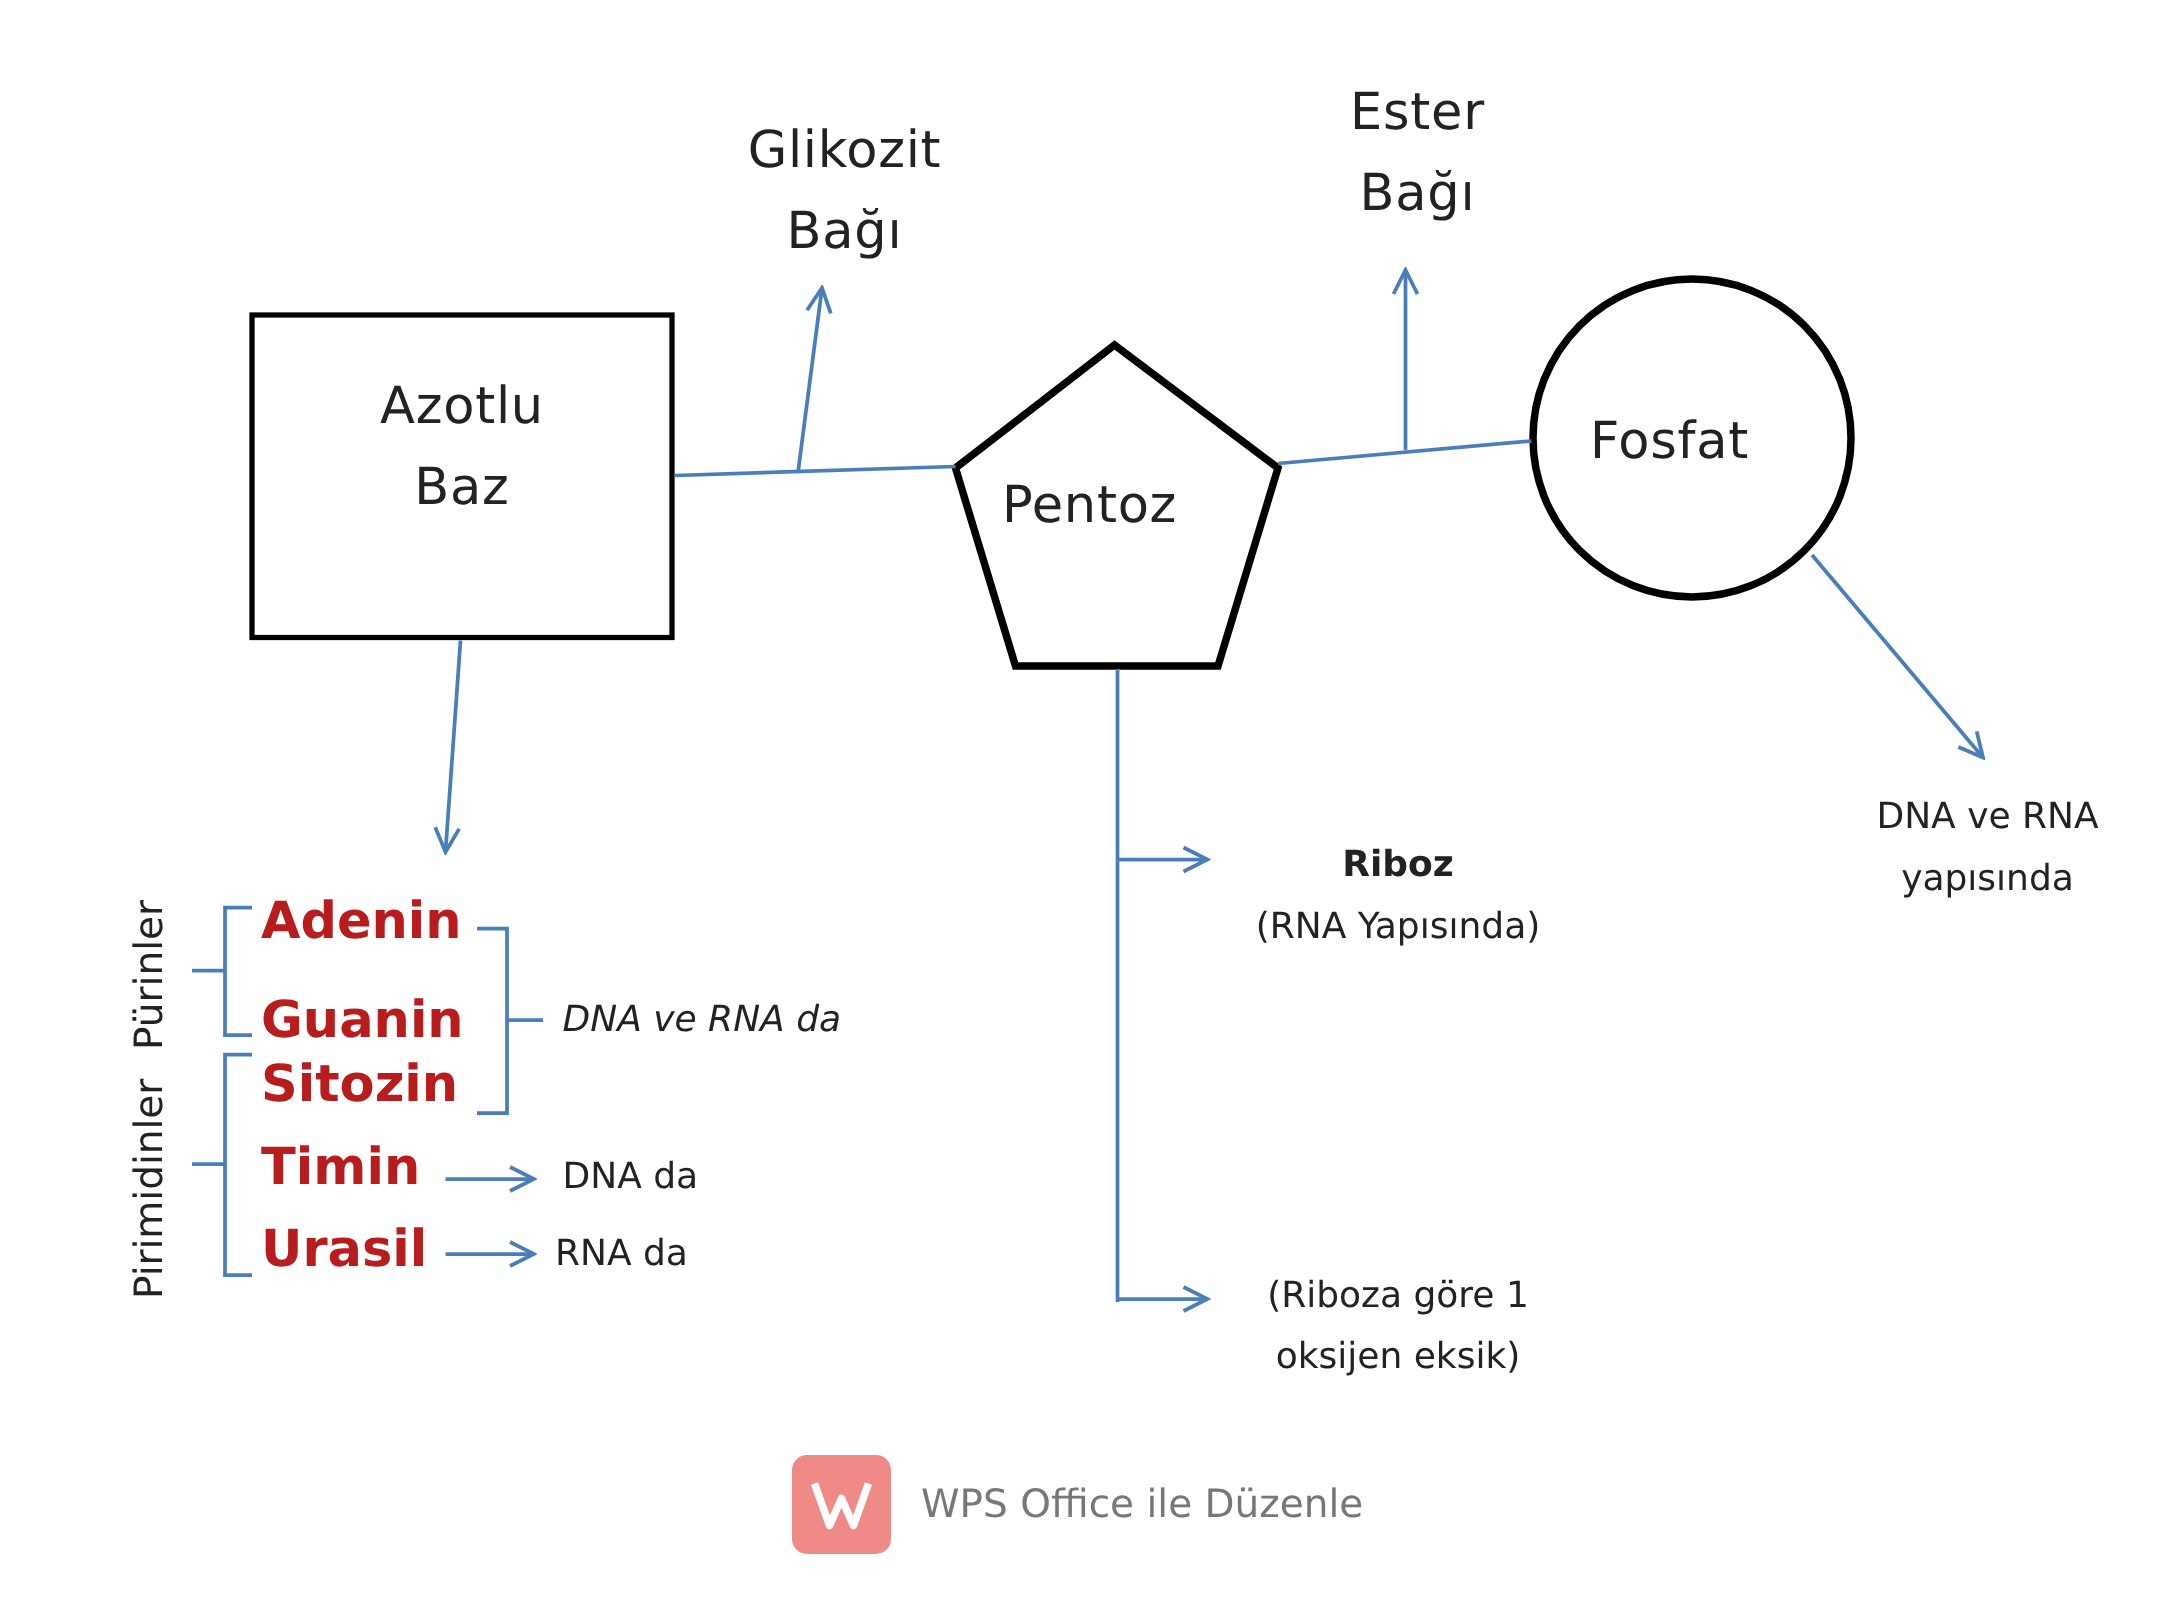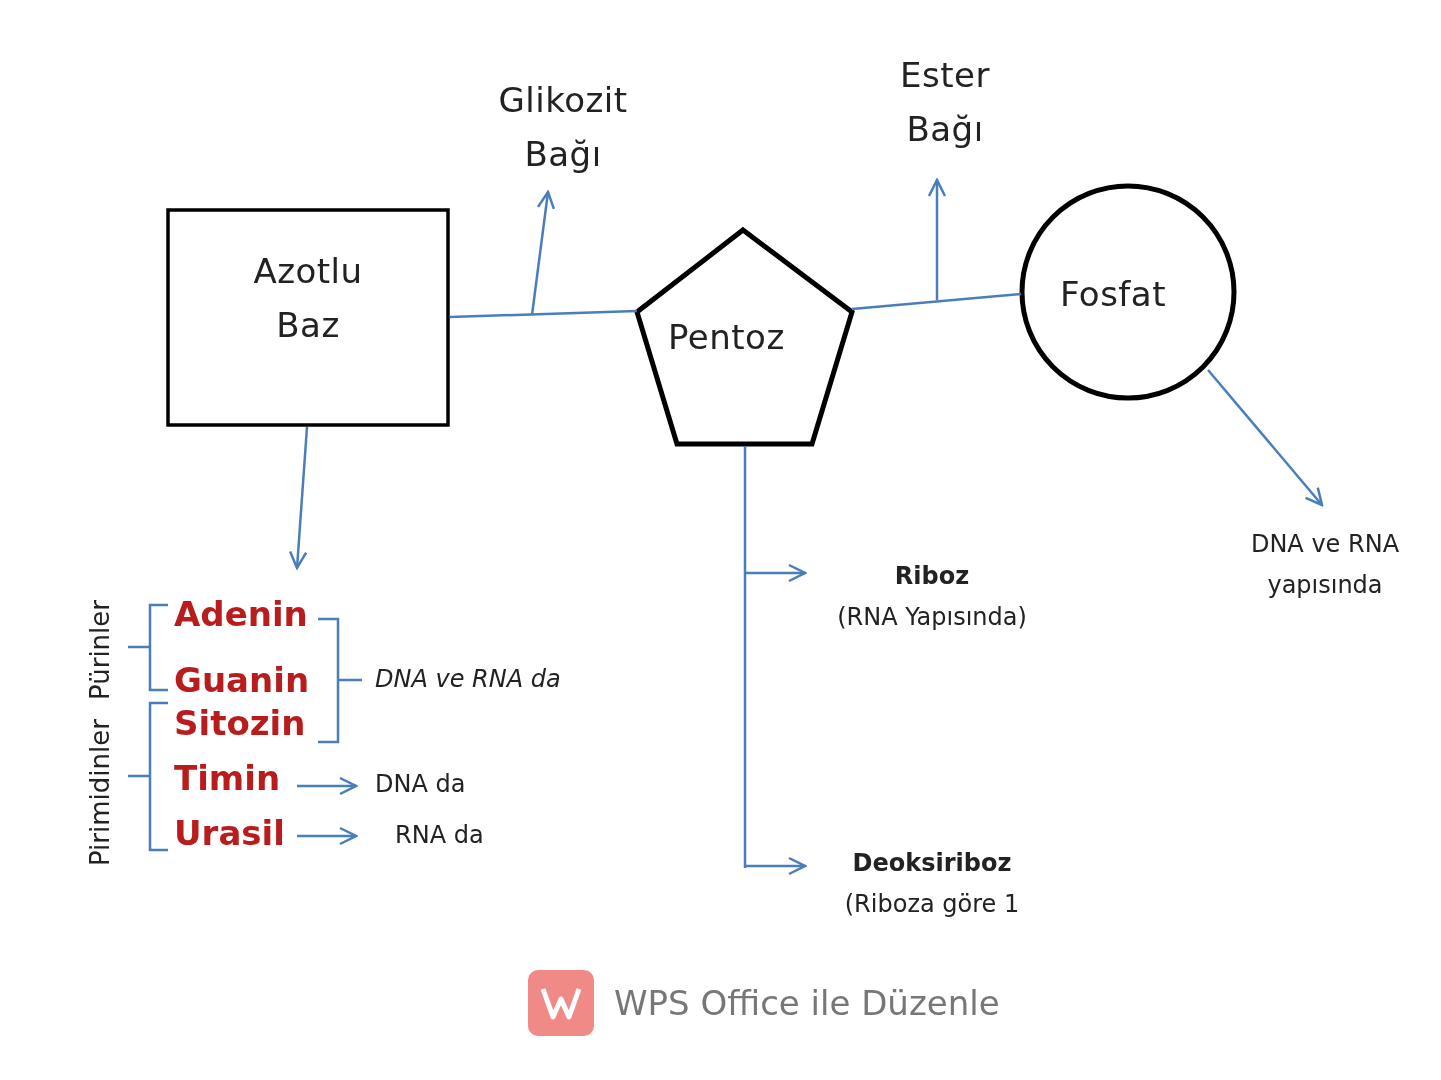--- a/index.html
+++ b/index.html
@@ -7,21 +7,21 @@
   svg.diagram { position:absolute; left:0; top:0; }
   .lbl { position:absolute; color:#1c1c1c; font-family:"DejaVu Sans", sans-serif; white-space:nowrap; }
   .big { font-size:34px; line-height:54px; text-align:center; color:#222; letter-spacing:0.5px; }
   .bold { font-weight:bold; }
   .base { font-size:34px; font-weight:bold; color:#b91c1c; }
   .small { font-size:24px; color:#222; }
   .med { font-size:24px; color:#222; text-align:center; line-height:41px; }
   .vert { position:absolute; transform:rotate(-90deg); transform-origin:left top; font-size:26px; color:#222; font-family:"DejaVu Sans", sans-serif; white-space:nowrap; }
   .wps { position:absolute; left:528px; top:970px; display:flex; align-items:center; gap:20px; }
   .wps-logo { width:66px; height:66px; border-radius:10px; background:#f08a86; display:flex; align-items:center; justify-content:center; }
-  .wps-text { font-size:34px; color:#777; font-family:"DejaVu Sans", sans-serif; }
+  .wps-text { font-size:26px; color:#777; font-family:"DejaVu Sans", sans-serif; }
 </style>
 </head>
 <body>
 
 <svg class="diagram" width="1441" height="1080" viewBox="0 0 1441 1080">
   <defs>
     <marker id="ah" viewBox="0 0 20 20" refX="18" refY="10" markerWidth="20" markerHeight="20" markerUnits="userSpaceOnUse" orient="auto">
       <path d="M2,2 L18,10 L2,18" fill="none" stroke="#4a7ebb" stroke-width="2.5"></path>
     </marker>
   </defs>
@@ -66,33 +66,33 @@
 <div class="lbl med" style="left:1230px; top:524px; width:190px;">
   <div>DNA ve RNA</div>
   <div>yapısında</div>
 </div>
 
 <div class="lbl med" style="left:812px; top:556px; width:240px;">
   <div class="bold">Riboz</div>
   <div>(RNA Yapısında)</div>
 </div>
 <div class="lbl med" style="left:812px; top:843px; width:240px;">
-  <div class="bold">Deoksiriboz</div>
   <div>(Riboza göre 1</div>
+  <div>oksijen eksik)</div>
 </div>
 
 <div class="lbl base" style="left:174px; top:594px;">Adenin</div>
 <div class="lbl base" style="left:174px; top:648px;margin-top:12px;">Guanin</div>
 <div class="lbl base" style="left:174px; top:703px;">Sitozin</div>
 <div class="lbl base" style="left:174px; top:758px;">Timin</div>
 <div class="lbl base" style="left:174px; top:813px;">Urasil</div>
 
 <div class="lbl small" style="left:375px; top:665px;font-style:italic;">DNA ve RNA da</div>
 <div class="lbl small" style="left:375px; top:770px;">DNA da</div>
-<div class="lbl small" style="left:395px; top:821px;">RNA da</div>
+<div class="lbl small" style="left:370px; top:821px;">RNA da</div>
 
 <div class="vert" style="left:85px; top:700px;">Pürinler</div>
 <div class="vert" style="left:85px; top:866px;">Pirimidinler</div>
 
 <div class="wps">
   <div class="wps-logo">
     <svg width="44" height="36" viewBox="0 0 44 36">
       <path d="M4,4 L14,32 L22,14 L30,32 L40,4" fill="none" stroke="#fff" stroke-width="5" stroke-linejoin="round"></path>
     </svg>
   </div>

